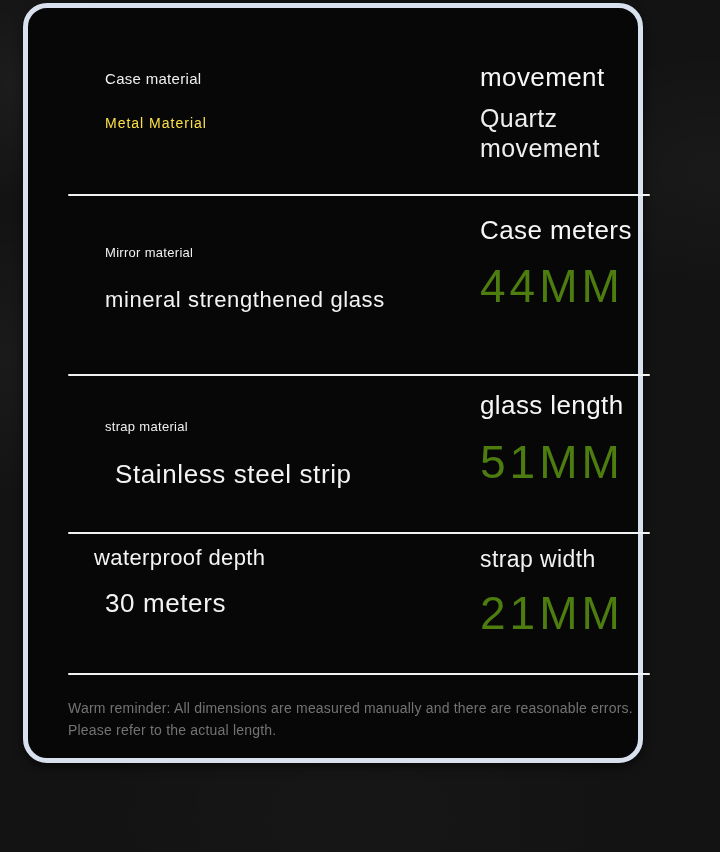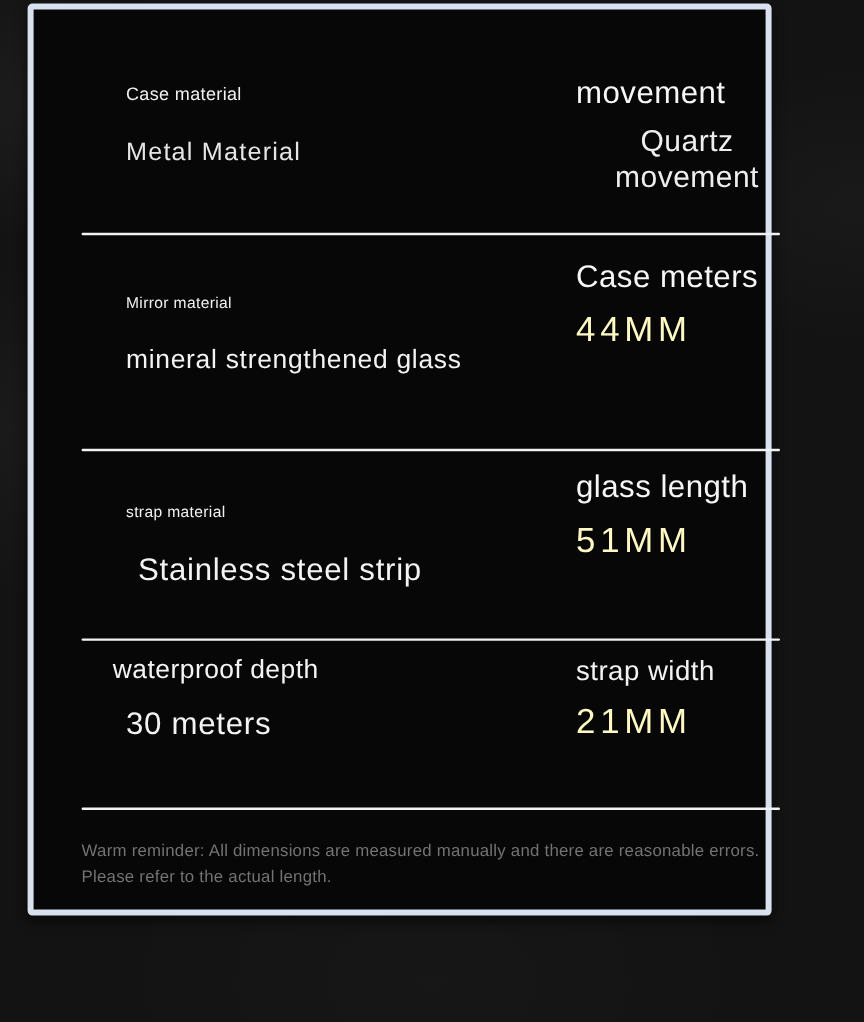--- a/index.html
+++ b/index.html
@@ -23,21 +23,21 @@
       radial-gradient(ellipse 400px 260px at 50% 96%, rgba(255,255,255,0.015), transparent 70%);
   }
   .card {
     position: absolute;
     left: 23px;
     top: 3px;
     width: 620px;
     height: 760px;
     box-sizing: border-box;
     border: 5px solid #d9e0ee;
-    border-radius: 4px;
+    border-radius: 24px;
     background: #070708;
     box-shadow: 0 4px 10px rgba(0,0,0,0.55);
   }
   .card-inner {
     position: relative;
     width: 100%;
     height: 100%;
   }
   .abs { position: absolute; }
   .spec-label-sm {
@@ -49,22 +49,22 @@
     font-size: 13px;
     color: #f0f0f0;
     letter-spacing: 0.3px;
   }
   .spec-label-lg {
     font-size: 22px;
     color: #f4f4f4;
     letter-spacing: 0.4px;
   }
   .spec-value-md {
-    font-size: 21px;
-    color: #e5e5e5;
+    font-size: 14px;
+    color: #fde047;
     letter-spacing: 1px;
   }
   .spec-value-lg {
     font-size: 24px;
     color: #f3f3f3;
     letter-spacing: 0.6px;
     text-align: right;
   }
   .right-title {
     font-size: 26px;
@@ -75,25 +75,24 @@
     font-size: 23px;
     color: #f2f2f2;
     letter-spacing: 0.4px;
   }
   .right-value-wrap {
     font-size: 25px;
     color: #eeeeee;
     line-height: 1.18;
     width: 185px;
     letter-spacing: 0.4px;
-    text-align: center;
   }
   .mm-value {
-    font-size: 29px;
-    color: #fef9c3;
+    font-size: 46px;
+    color: #4d7c0f;
     letter-spacing: 4px;
     font-weight: 500;
   }
   .divider {
     position: absolute;
     left: 40px;
     width: 582px;
     height: 2px;
     background: #f2f2f2;
     border-radius: 1px;

